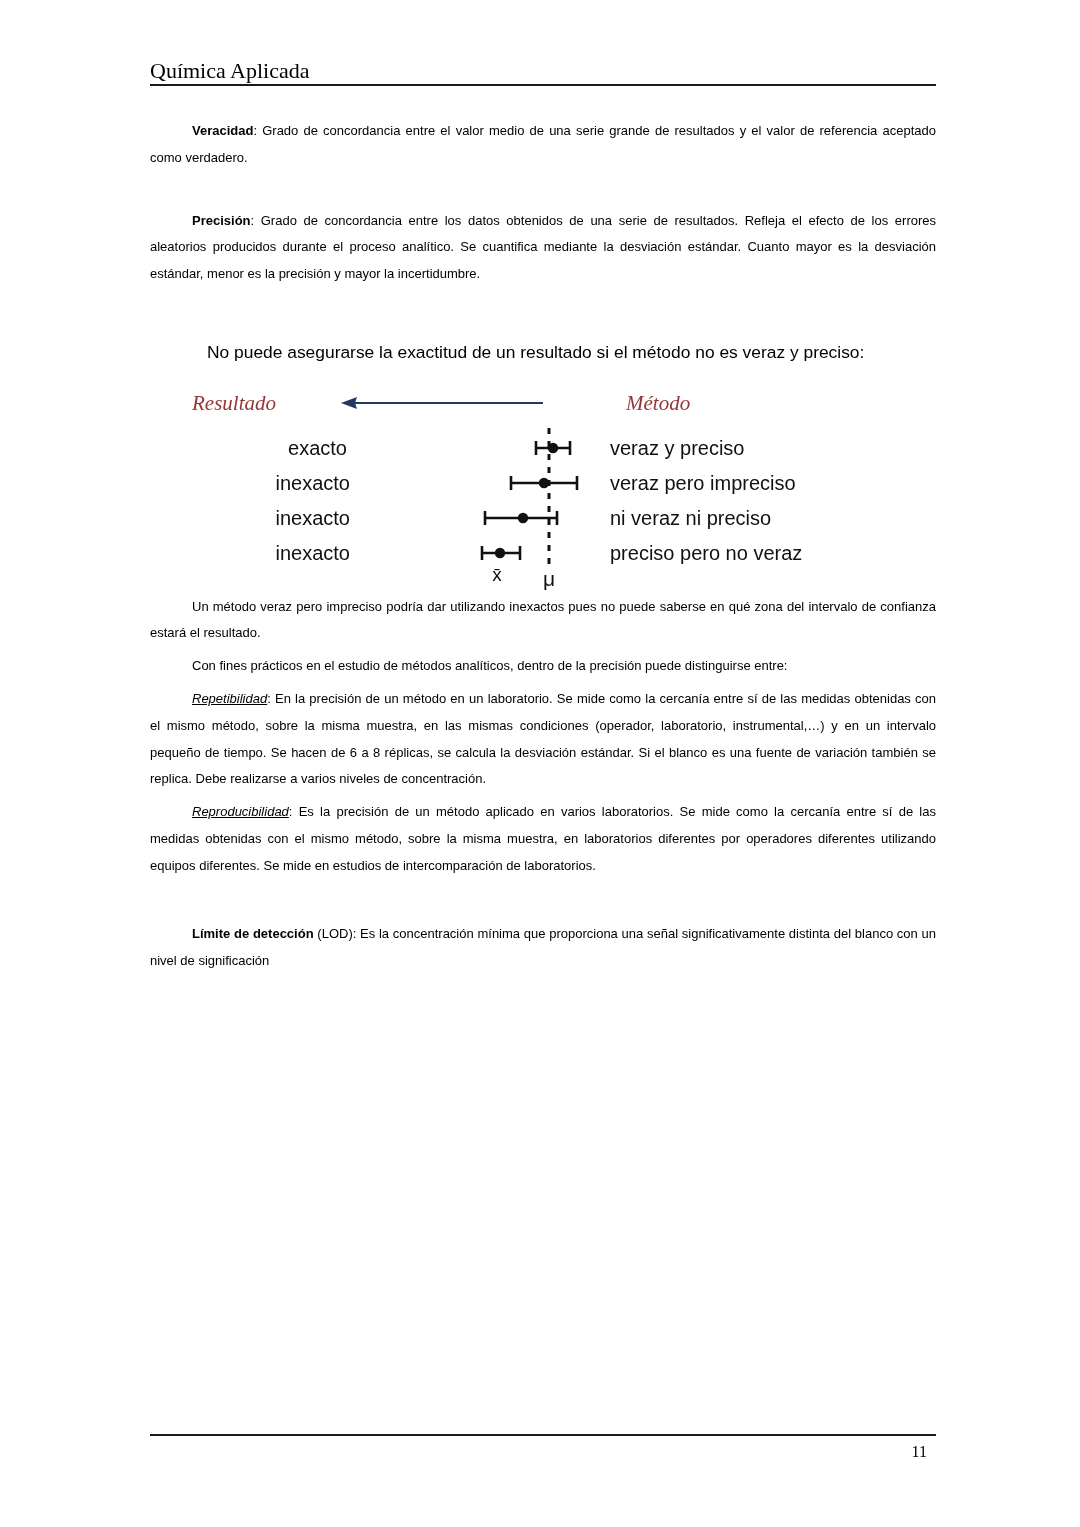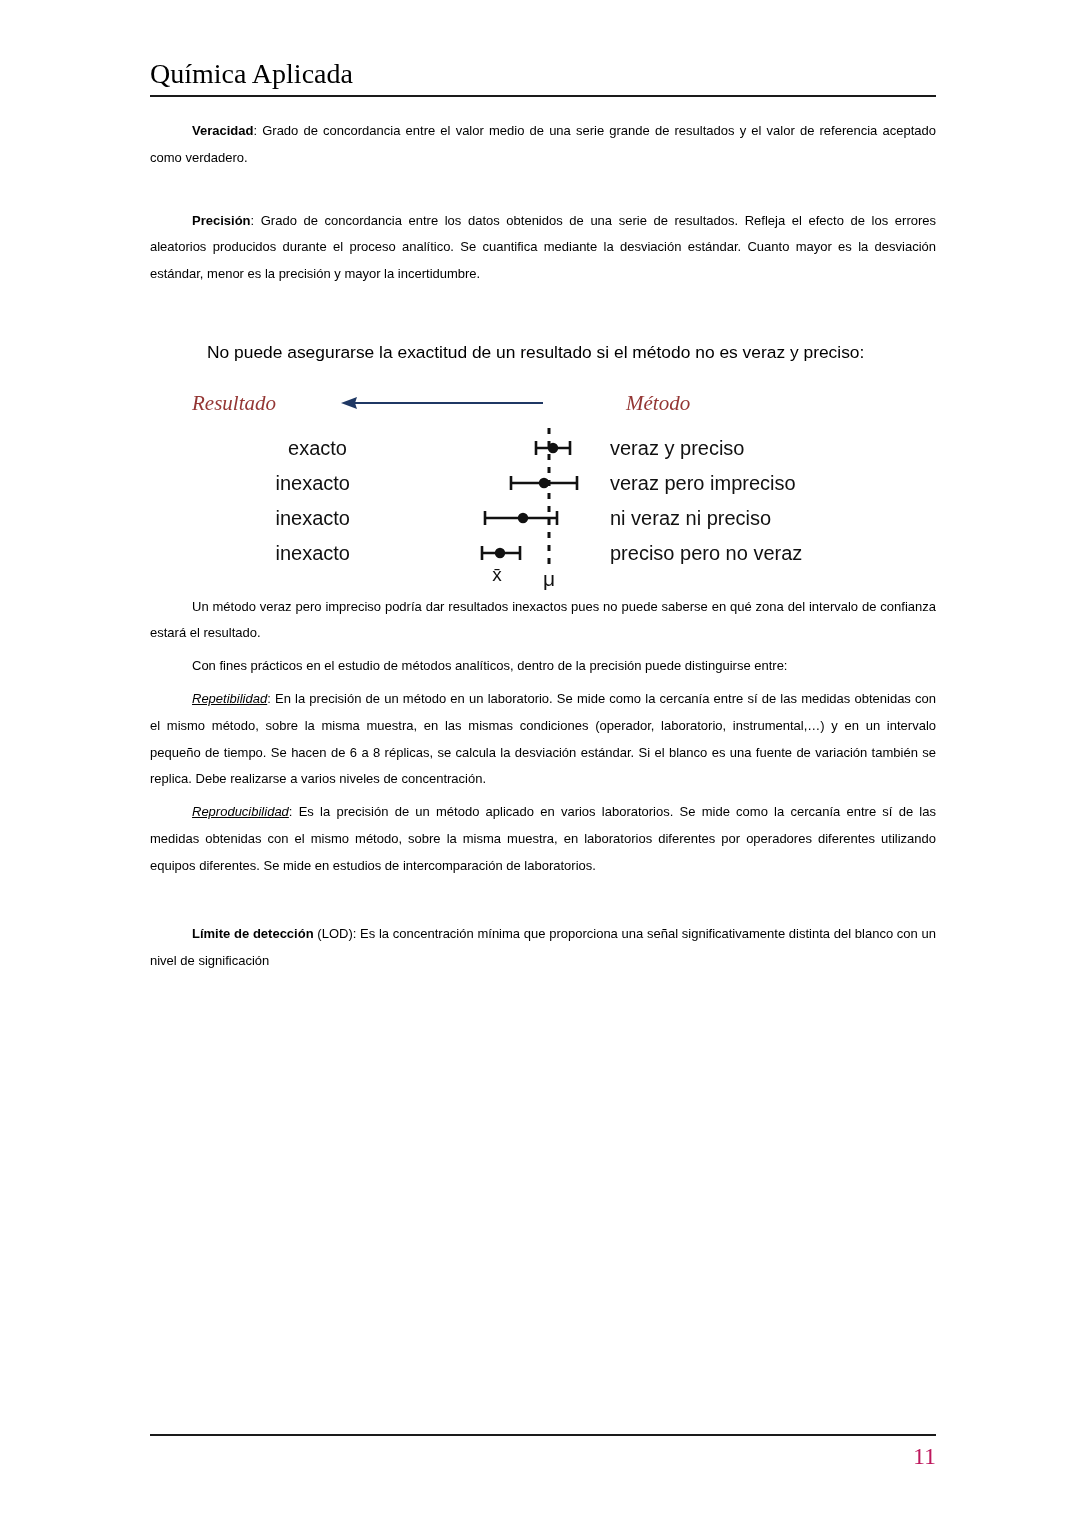--- a/index.html
+++ b/index.html
@@ -24,23 +24,22 @@
   
   .running-head {
     position: absolute;
     left: 150px;
     top: 58px;
     width: 786px;
     display: flex;
     justify-content: space-between;
     align-items: baseline;
     font-family: "Liberation Serif", serif;
-    font-size: 28px;
+    font-size: 22px;
     color: #000000;
-    padding-bottom: 5px;
     border-bottom: 2px solid #1a1a1a;
   }
   .running-head .rh-left  { white-space: nowrap; }
   .running-head .rh-right { white-space: nowrap; }
 
   
   .content {
     position: absolute;
     left: 150px;
     top: 118px;
@@ -82,27 +81,27 @@
   
   .footer-rule {
     position: absolute;
     left: 150px;
     top: 1434px;
     width: 786px;
     border-top: 2px solid #1a1a1a;
   }
   .footer-page {
     position: absolute;
-    left: 150px;
+    left: 141px;
     top: 1443px;
     width: 786px;
     text-align: right;
     font-family: "Liberation Serif", serif;
-    font-size: 24px;
-    color: #be185d;
+    font-size: 16px;
+    color: #000000;
   }
 </style>
 </head>
 <body>
 
 <div class="page">
 
   <div class="running-head">
     <span class="rh-left">Química Aplicada</span>
   </div>
@@ -168,21 +167,21 @@
         <text x="460" y="73" font-family="Liberation Sans, sans-serif" font-size="20" fill="#111111">veraz y preciso</text>
         <text x="460" y="108" font-family="Liberation Sans, sans-serif" font-size="20" fill="#111111">veraz pero impreciso</text>
         <text x="460" y="143" font-family="Liberation Sans, sans-serif" font-size="20" fill="#111111">ni veraz ni preciso</text>
         <text x="460" y="178" font-family="Liberation Sans, sans-serif" font-size="20" fill="#111111">preciso pero no veraz</text>
 
         <text x="347" y="199" text-anchor="middle" font-family="Liberation Sans, sans-serif" font-size="19" fill="#111111">x̄</text>
         <text x="399" y="204" text-anchor="middle" font-family="Liberation Sans, sans-serif" font-size="21" fill="#111111">μ</text>
       </svg>
     </div>
 
-    <p class="para">Un método veraz pero impreciso podría dar resultados inexactos pues no puede saberse en qué zona del intervalo de confianza estará el resultado.</p>
+    <p class="para">Un método veraz pero impreciso podría dar utilizando inexactos pues no puede saberse en qué zona del intervalo de confianza estará el resultado.</p>
 
     <div class="gap-sm"></div>
 
     <p class="para">Con fines prácticos en el estudio de métodos analíticos, dentro de la precisión puede distinguirse entre:</p>
 
     <div class="gap-sm"></div>
 
     <p class="para"><i class="termu">Repetibilidad</i><span>: En la precisión de un método en un laboratorio. Se mide como la cercanía entre sí de las medidas obtenidas con el mismo método, sobre la misma muestra, en las mismas condiciones (operador, laboratorio, instrumental,…) y en un intervalo pequeño de tiempo. Se hacen de 6 a 8 réplicas, se calcula la desviación estándar. Si el blanco es una fuente de variación también se replica. Debe realizarse a varios niveles de concentración.</span></p>
 
     <div class="gap-sm"></div>

